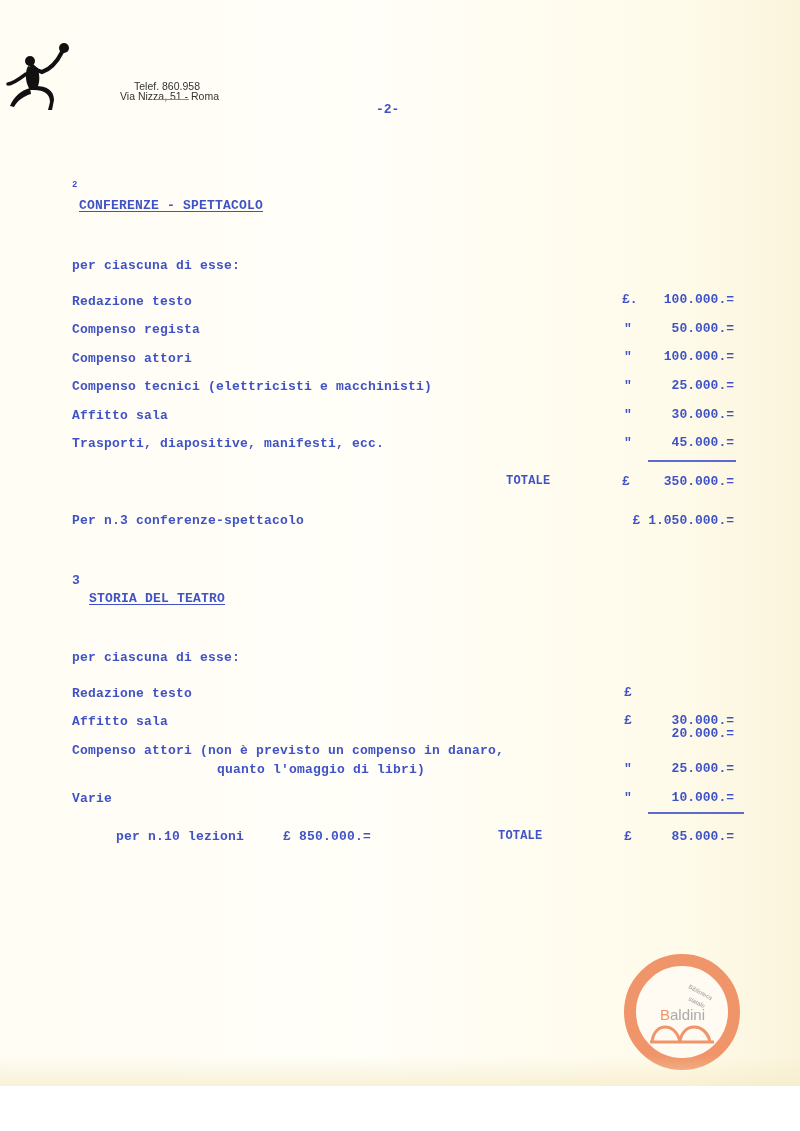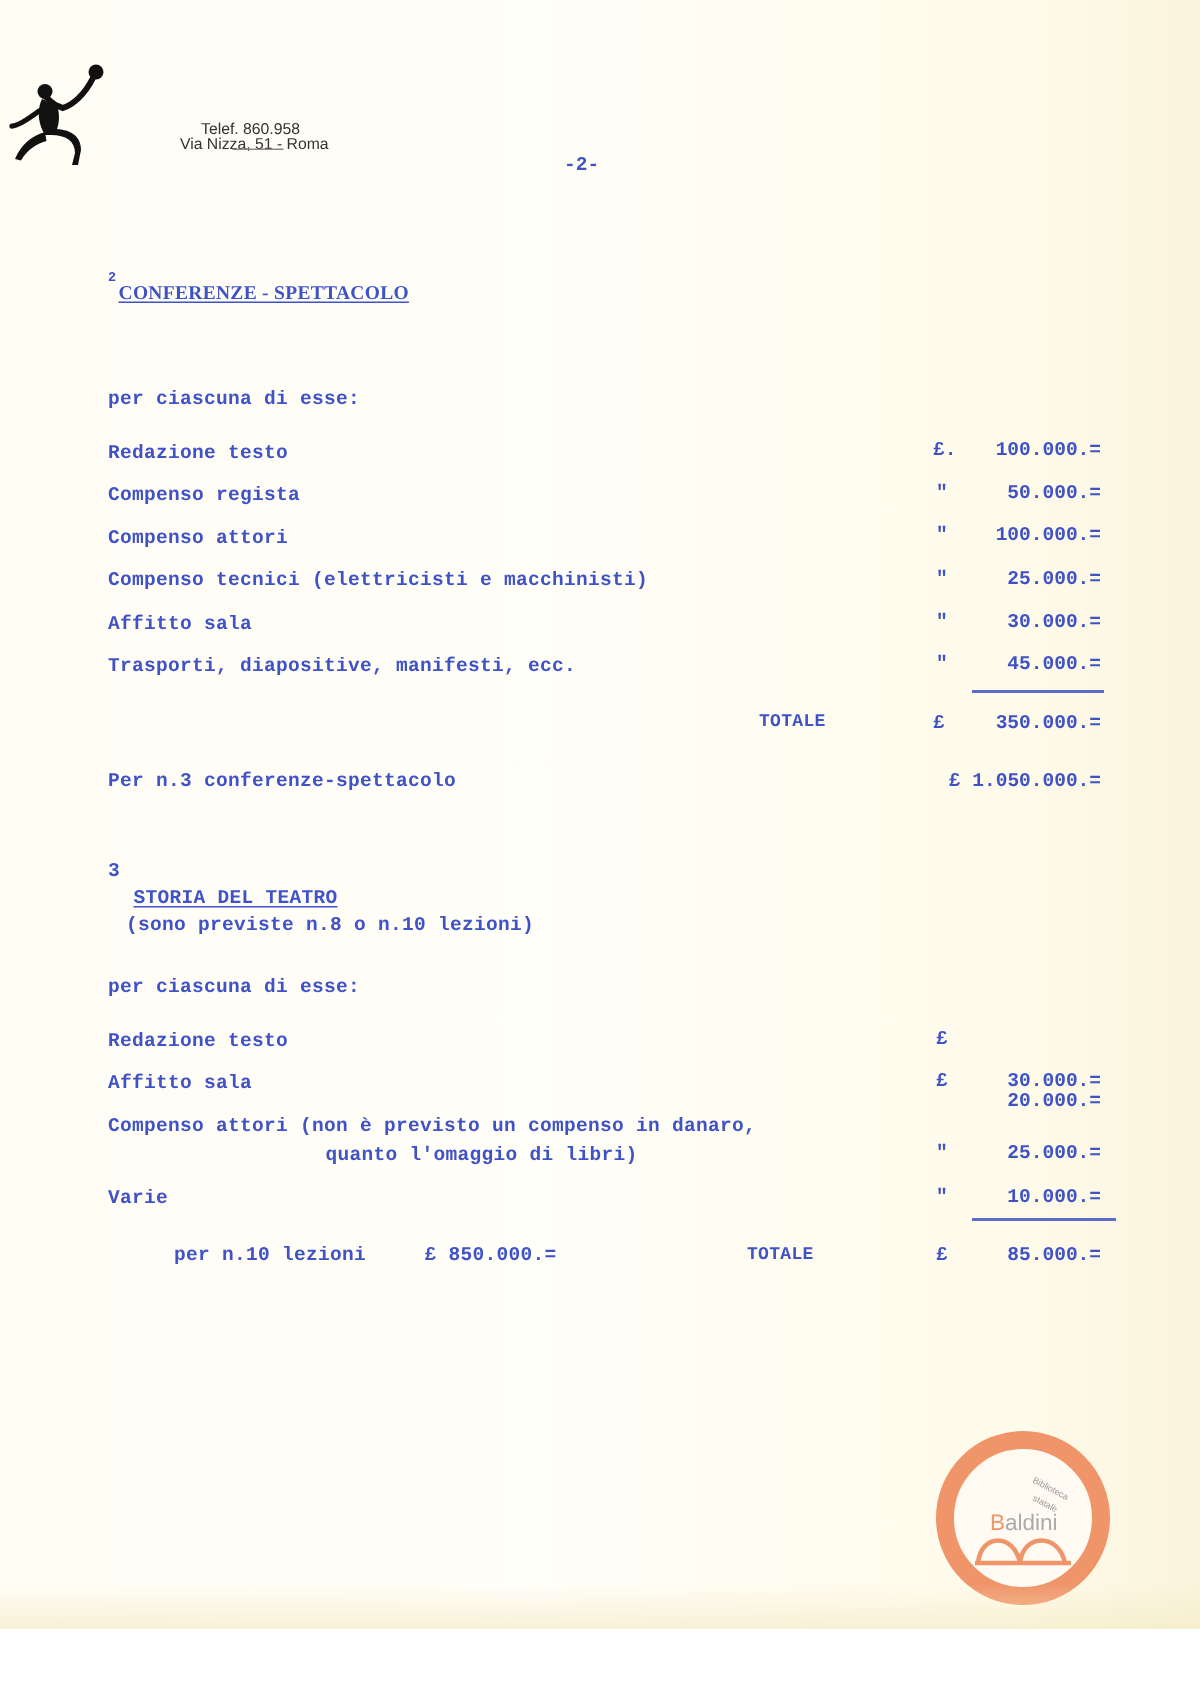--- a/index.html
+++ b/index.html
@@ -44,21 +44,21 @@
     <path d="M30 50 C40 50 46 54 46 62 L44 70 L48 70 L50 60 C50 50 42 46 32 46 Z" fill="#111"></path>
     <path d="M22 34 C14 40 8 44 4 44" stroke="#111" stroke-width="3.5" fill="none" stroke-linecap="round"></path>
   </svg>
   <div class="addr">Via Nizza, 51 - Roma</div>
   <div class="tel">Telef. 860.958</div>
   <div class="rule"></div>
 
   <div class="pgnum">-2-</div>
 
   <div class="sup" style="left:72px; top:180px;">2</div>
-  <div class="t u" style="left:79px; top:187px;font-family:Liberation Serif, serif;">CONFERENZE - SPETTACOLO</div>
+  <div class="t u" style="left:79px; top:198px;">CONFERENZE - SPETTACOLO</div>
   <div class="t" style="left:72px; top:258px;">per ciascuna di esse:</div>
 
   <div>
     <div>
       <div class="t" style="left:72px; top:294px;">Redazione testo</div>
       <div class="cur" style="left:622px; top:292px;">£.</div>
       <div class="amt" style="right:66px; top:292px;">100.000.=</div>
     </div>
     <div>
       <div class="t" style="left:72px; top:322px;">Compenso regista</div>
@@ -89,21 +89,20 @@
   <div class="hr" style="left:648px; top:460px; width:88px;"></div>
   <div class="t" style="left:506px; top:474px; font-size:12px;">TOTALE</div>
   <div class="cur" style="left:622px; top:474px;">£</div>
   <div class="amt" style="right:66px; top:474px;">350.000.=</div>
 
   <div class="t" style="left:72px; top:513px;">Per n.3 conferenze-spettacolo</div>
   <div class="amt" style="right:66px; top:513px;">£ 1.050.000.=</div>
 
   <div class="t" style="left:72px; top:573px;">3</div>
   <div class="t u" style="left:89px; top:591px;">STORIA DEL TEATRO</div>
-  <div class="t" style="left:84px; top:609px;">(sono previste n.8 o n.10 lezioni)</div>
   <div class="t" style="left:72px; top:650px;">per ciascuna di esse:</div>
 
   <div>
     <div>
       <div class="t" style="left:72px; top:686px;">Redazione testo</div>
       <div class="cur" style="left:624px; top:685px;">£</div>
       <div class="amt" style="right:66px; top:726px;">20.000.=</div>
     </div>
     <div>
       <div class="t" style="left:72px; top:714px;">Affitto sala</div>

